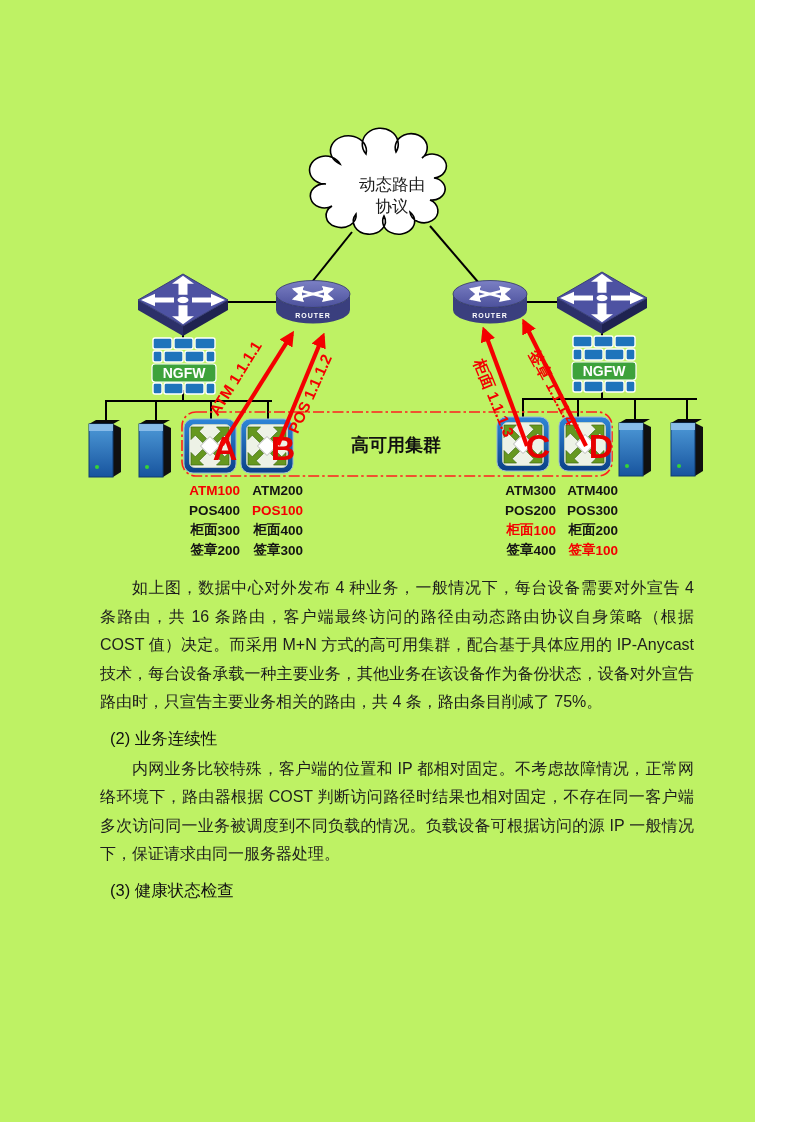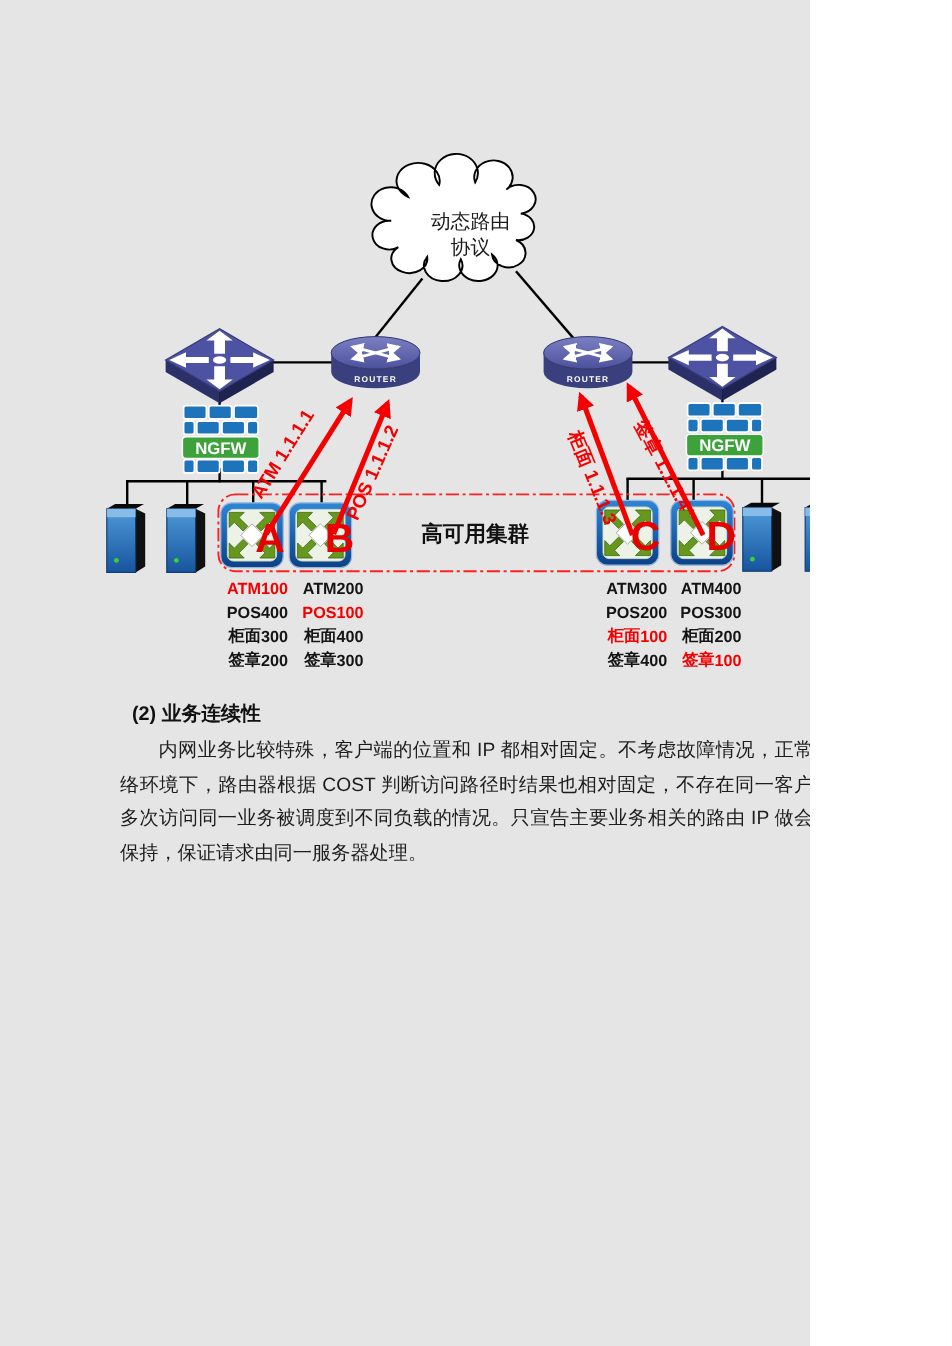--- a/index.html
+++ b/index.html
@@ -1,26 +1,26 @@
 <!DOCTYPE html>
 <html><head>
 <meta charset="utf-8">
 <style>
   html,body{margin:0;padding:0;background:#fff;}
-  .page{position:relative;width:675px;height:1122px;background:#e5e5e5;
+  .page{position:relative;width:755px;height:1122px;background:#bef264;
         font-family:"Liberation Sans",sans-serif;overflow:hidden;}
   .diagram-svg{position:absolute;left:0;top:0;}
   
   .rtable{position:absolute;width:57px;font-size:13.5px;font-weight:bold;color:#141414;}
   .rtable .rrow{display:flex;justify-content:flex-end;align-items:center;height:20px;white-space:nowrap;}
   .rtable .rrow.primary{color:#f40000;}
   
   .doc{position:absolute;left:100px;top:574px;width:594px;color:#1d1d1d;}
   .doc p{margin:0;font-size:16px;line-height:28.5px;text-align:justify;text-indent:2em;}
-  .doc h3{margin:9px 0 5px 10px;font-size:16.5px;line-height:24px;color:#111;font-weight:bold;}
+  .doc h3{margin:9px 0 5px 10px;font-size:16.5px;line-height:24px;color:#111;font-weight:normal;}
 </style>
 </head>
 <body>
 
 <div class="page">
 
   <svg class="diagram-svg" width="793" height="572" viewBox="0 0 793 572">
     <defs>
       <linearGradient id="gradDev" x1="0" y1="0" x2="0" y2="1">
         <stop offset="0" stop-color="#2e86d8"></stop>
@@ -328,17 +328,19 @@
         <span>柜面</span>
         <span>200</span>
       </div>
     <div class="rrow primary">
         <span>签章</span>
         <span>100</span>
       </div>
   </div>
 
   <div class="doc">
+    <p>如上图，数据中心对外发布 4 种业务，一般情况下，每台设备需要对外宣告 4 条路由，共 16 条路由，客户端最终访问的路径由动态路由协议自身策略（根据 COST 值）决定。而采用 M+N 方式的高可用集群，配合基于具体应用的 IP-Anycast 技术，每台设备承载一种主要业务，其他业务在该设备作为备份状态，设备对外宣告路由时，只宣告主要业务相关的路由，共 4 条，路由条目削减了 75%。</p>
     <h3>(2) 业务连续性</h3>
-    <p>内网业务比较特殊，客户端的位置和 IP 都相对固定。不考虑故障情况，正常网络环境下，路由器根据 COST 判断访问路径时结果也相对固定，不存在同一客户端多次访问同一业务被调度到不同负载的情况。只宣告主要业务相关的路由 IP 做会话保持，保证请求由同一服务器处理。</p>
+    <p>内网业务比较特殊，客户端的位置和 IP 都相对固定。不考虑故障情况，正常网络环境下，路由器根据 COST 判断访问路径时结果也相对固定，不存在同一客户端多次访问同一业务被调度到不同负载的情况。负载设备可根据访问的源 IP 一般情况下，保证请求由同一服务器处理。</p>
+    <h3>(3) 健康状态检查</h3>
   </div>
 
 </div>
 
 </body></html>

